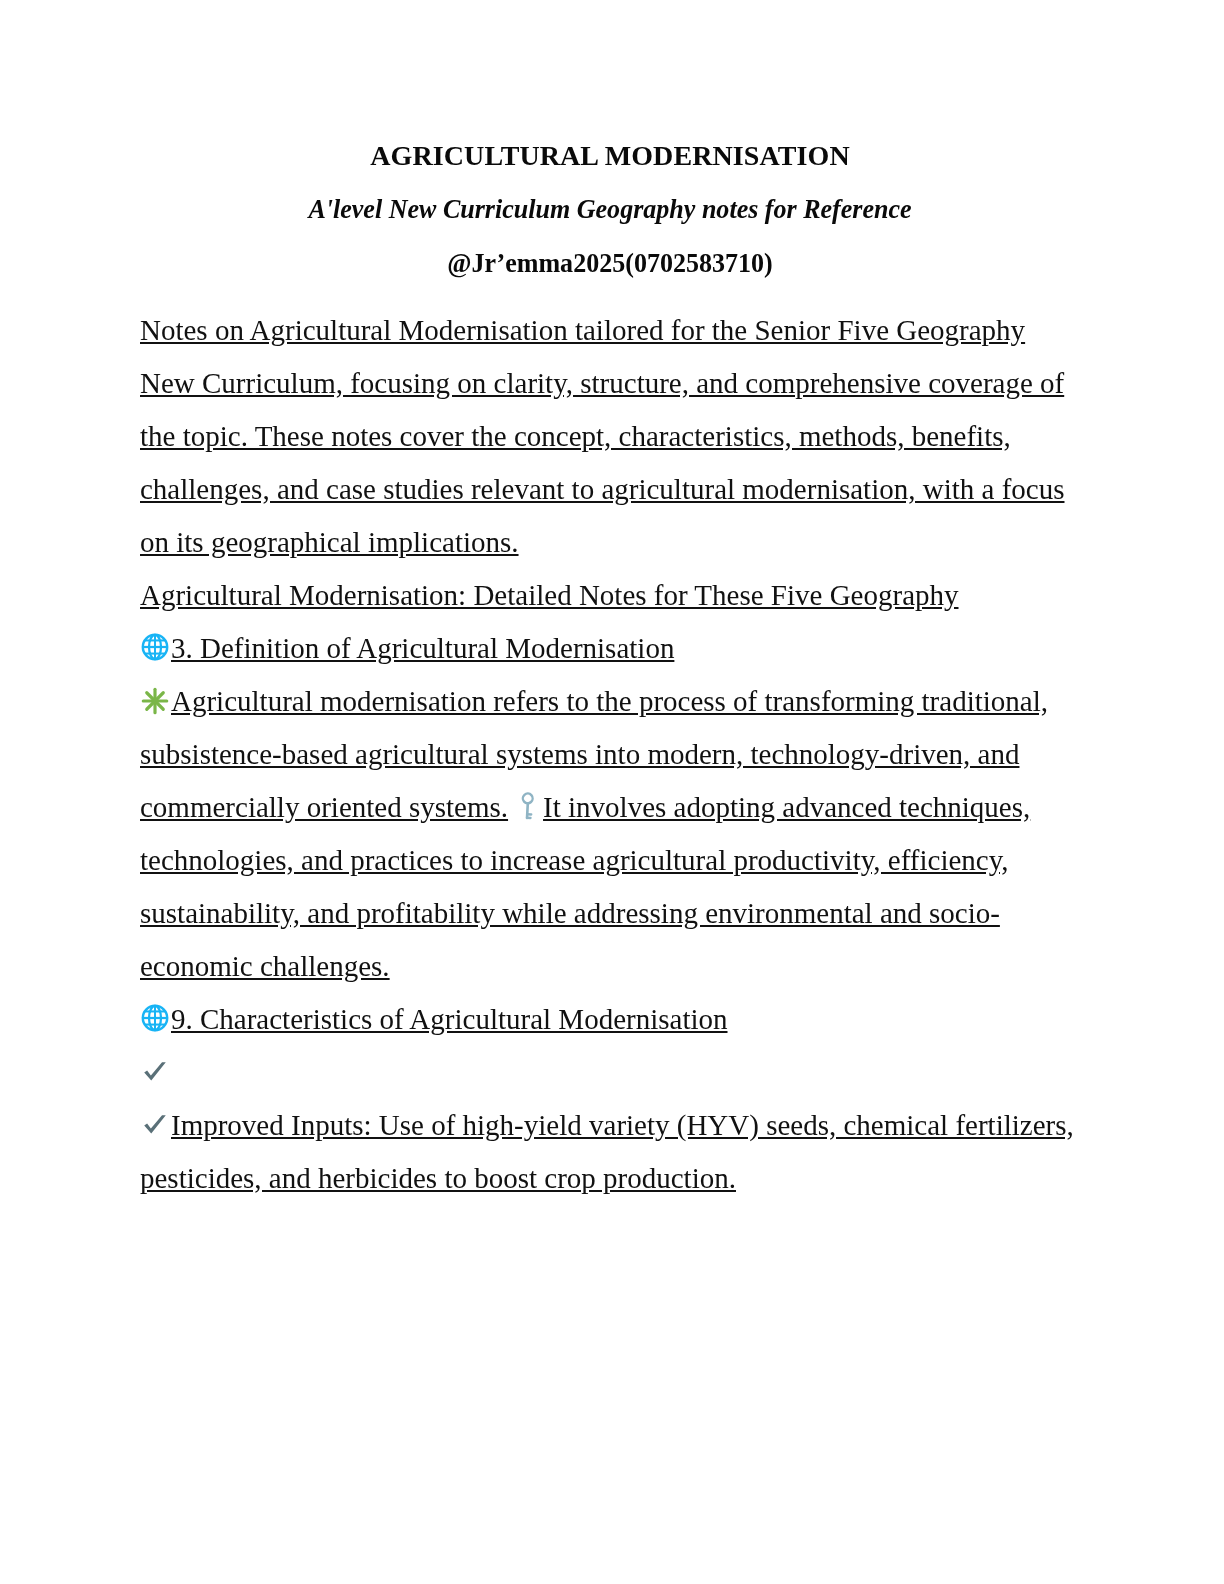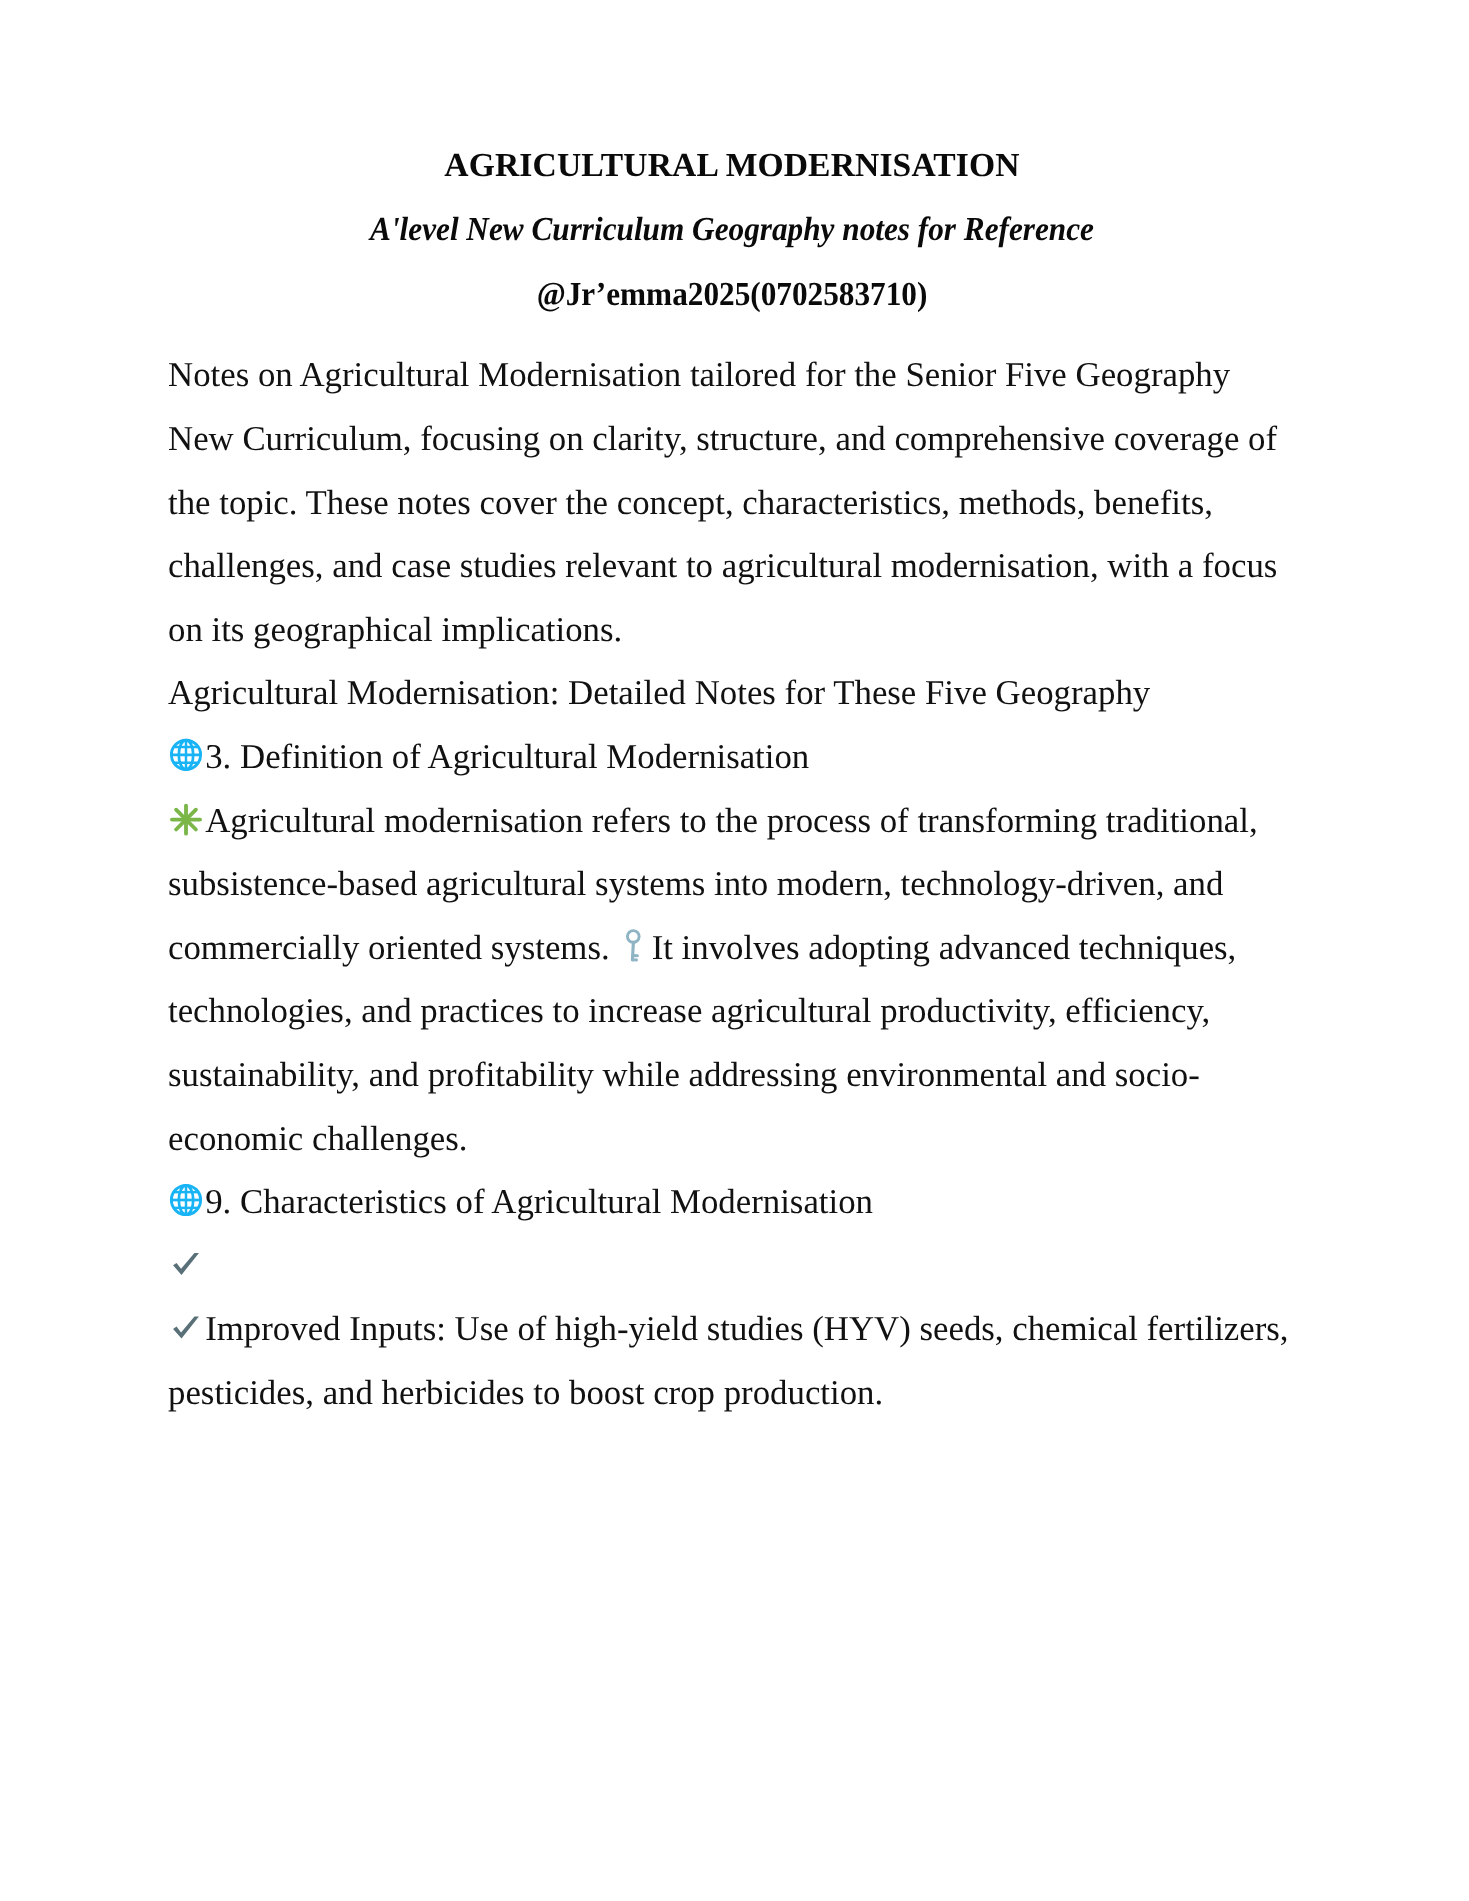--- a/index.html
+++ b/index.html
@@ -21,21 +21,21 @@
     height: 1584px;
     background: #ffffff;
     box-sizing: border-box;
     padding: 0;
     overflow: hidden;
   }
 
   .content {
     position: absolute;
     left: 140px;
-    top: 113px;
+    top: 130px;
     width: 940px;
   }
 
   
   .doc-title {
     text-align: center;
     font-family: "Liberation Serif", "DejaVu Serif", serif;
     font-weight: bold;
     font-size: 28px;
     line-height: 52px;
@@ -73,20 +73,21 @@
   }
 
   .para {
     font-family: "Liberation Serif", "DejaVu Serif", serif;
     font-size: 29px;
     line-height: 53px;
     color: #111111;
     text-align: left;
     margin: 0;
     hyphens: none;
+    text-decoration: underline;
   }
 
   .para .txt {
     display: inline;
   }
 
   
   .ico {
     display: inline-block;
     vertical-align: -4px;
@@ -175,18 +176,18 @@
             <path d="M4.5 16.5 L12 25 L27.5 5.5 L23.5 5.5 L11.6 19.6 L7.6 14.4 Z" fill="#5a7078"></path>
           </svg>
         </span>
       </p>
 
       <p class="para">
         <span class="ico check">
           <svg viewBox="0 0 32 32" width="30" height="30" aria-hidden="true">
             <path d="M4.5 16.5 L12 25 L27.5 5.5 L23.5 5.5 L11.6 19.6 L7.6 14.4 Z" fill="#5a7078"></path>
           </svg>
-        </span><span class="txt">Improved Inputs: Use of high-yield studies (HYV) seeds, chemical fertilizers, pesticides, and herbicides to boost crop production.</span>
+        </span><span class="txt">Improved Inputs: Use of high-yield variety (HYV) seeds, chemical fertilizers, pesticides, and herbicides to boost crop production.</span>
       </p>
 
     </div>
   </div>
 </div>
 
 </body></html>

